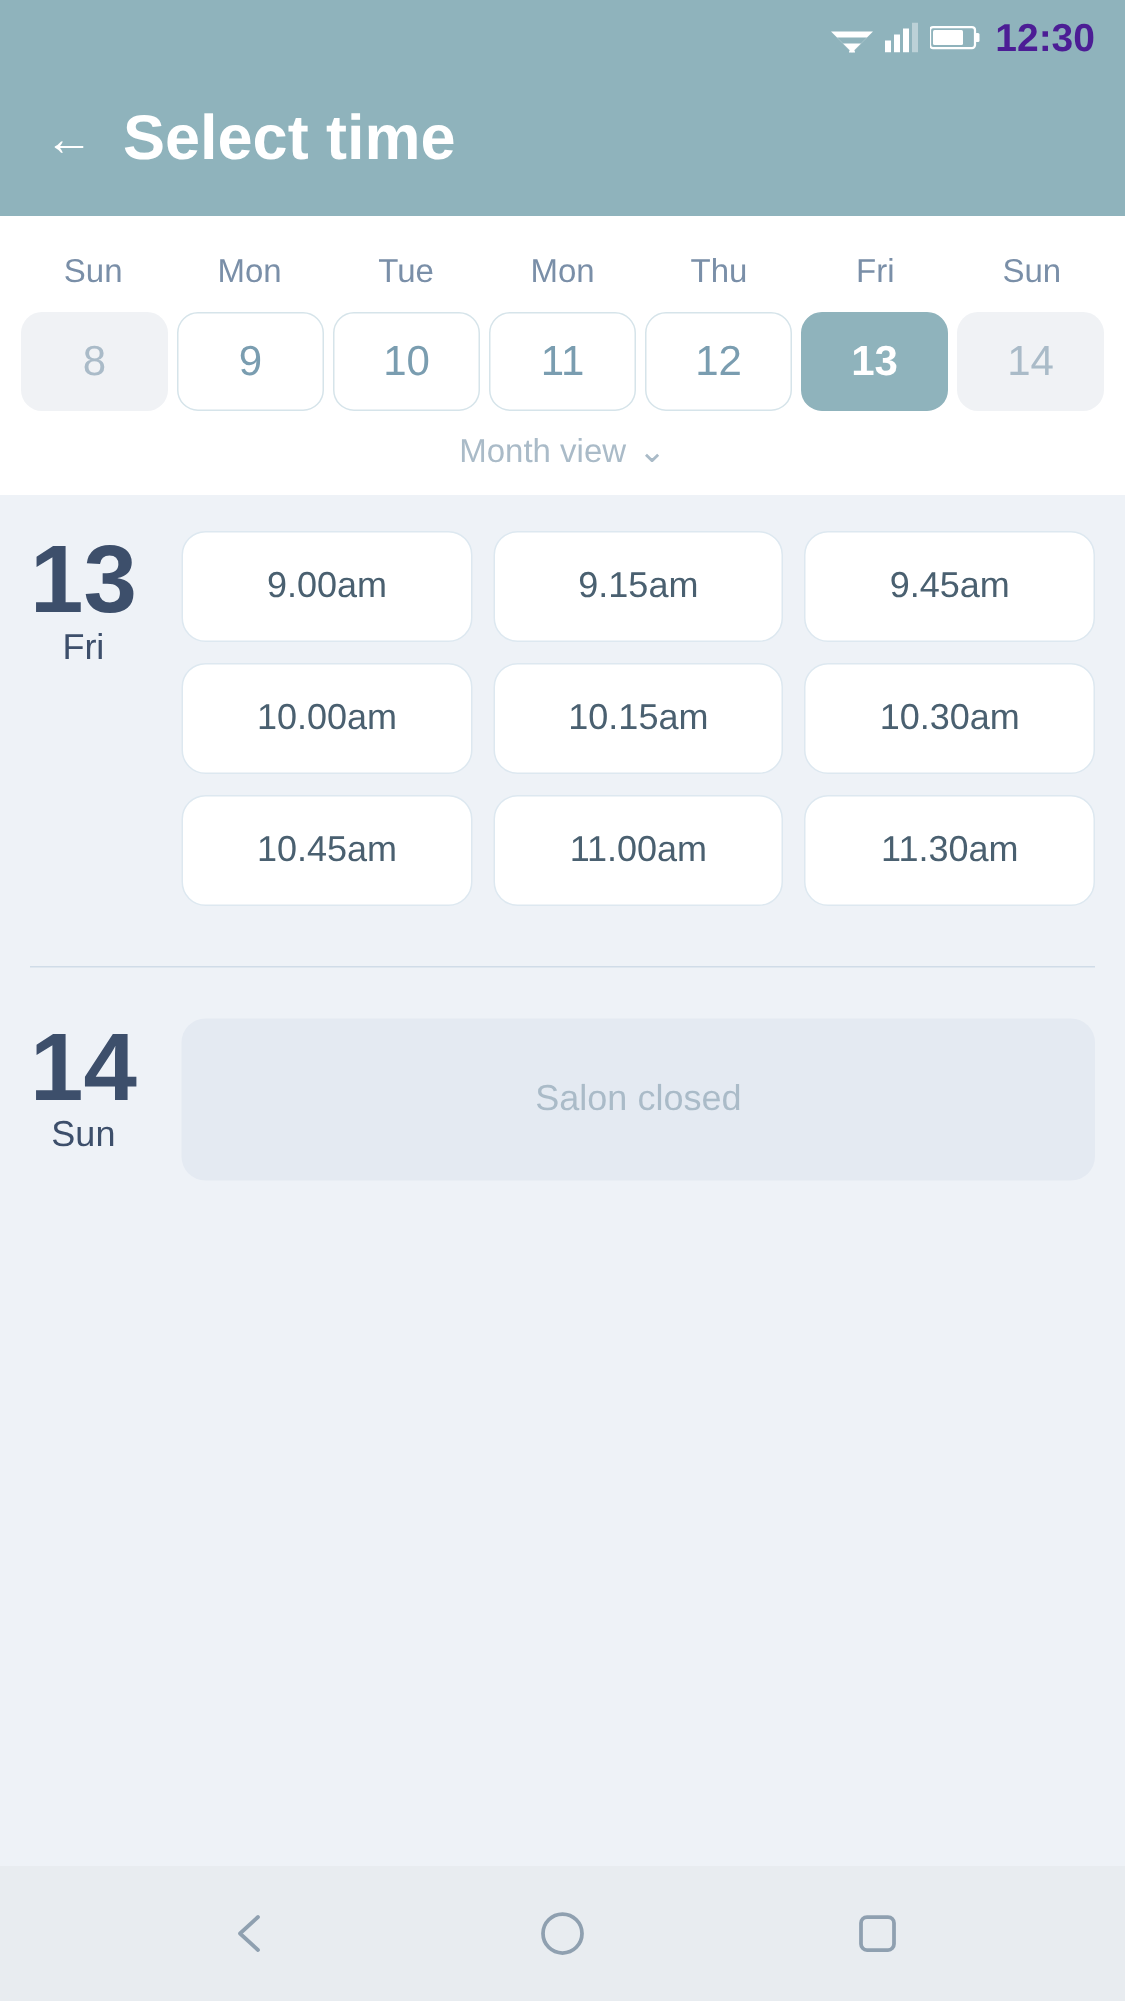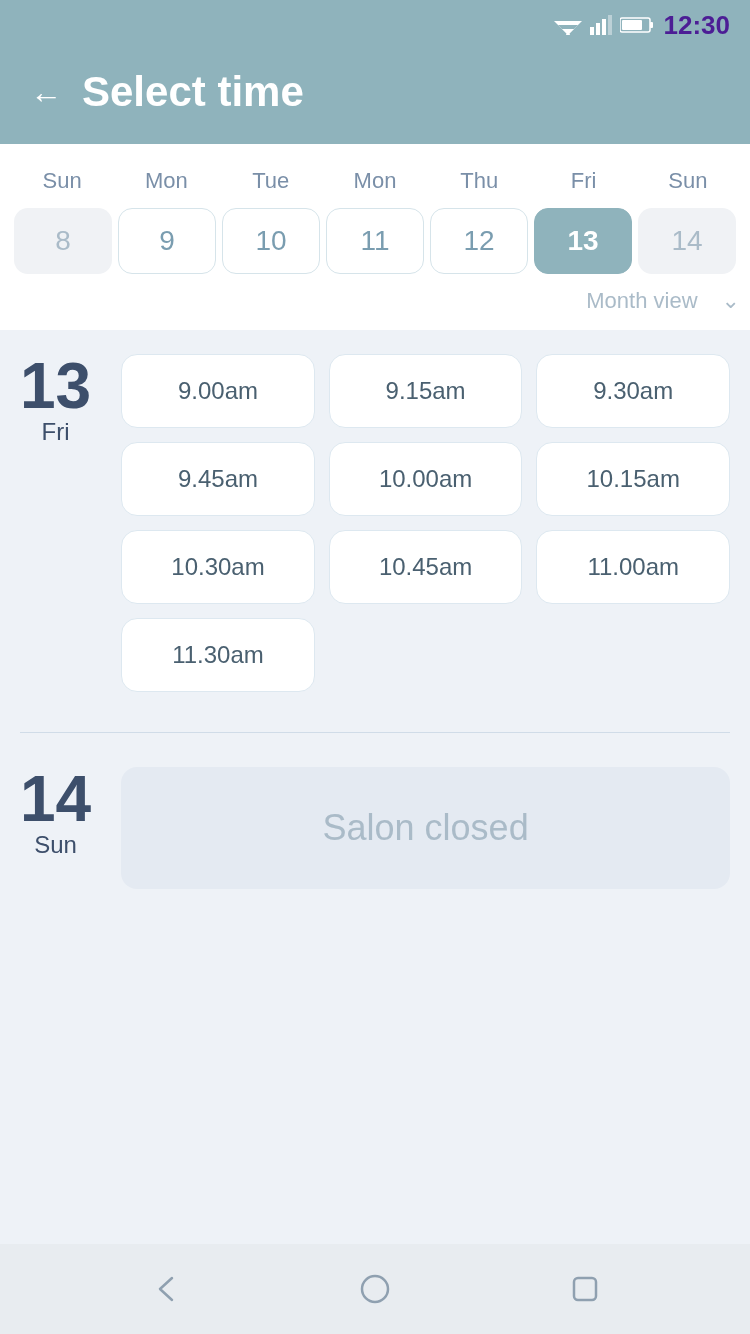--- a/index.html
+++ b/index.html
@@ -106,23 +106,23 @@
       background: #8fb3bc;
       border-color: #8fb3bc;
       color: white;
       font-weight: bold;
     }
 
     
     .month-view-row {
       display: flex;
       align-items: center;
-      justify-content: flex-end;
+      justify-content: center;
       padding: 14px 0 6px 0;
-      gap: 24px;
+      gap: 8px;
       cursor: pointer;
     }
     .month-view-label {
       font-size: 22px;
       color: #aabbc8;
     }
     .chevron-down {
       font-size: 22px;
       color: #aabbc8;
     }
@@ -182,21 +182,21 @@
       height: 1px;
       background: #d0dce8;
       margin: 10px 20px;
     }
 
     .salon-closed-box {
       background: #e4eaf2;
       border-radius: 16px;
       text-align: center;
       padding: 40px 20px;
-      font-size: 36px;
+      font-size: 24px;
       color: #aabbc8;
       flex: 1;
     }
 
     .day-section-14 {
       padding: 24px 20px 10px 20px;
       display: flex;
       align-items: flex-start;
       gap: 30px;
     }
@@ -288,21 +288,20 @@
 
   <div class="day-section">
     <div class="day-header">
       <div class="day-number-block">
         <span class="day-number">13</span>
         <span class="day-name">Fri</span>
       </div>
       <div class="time-grid">
         <div class="time-slot">9.00am</div>
         <div class="time-slot">9.15am</div>
-        <div class="time-slot">9.30am</div>
         <div class="time-slot">9.45am</div>
         <div class="time-slot">10.00am</div>
         <div class="time-slot">10.15am</div>
         <div class="time-slot">10.30am</div>
         <div class="time-slot">10.45am</div>
         <div class="time-slot">11.00am</div>
         <div class="time-slot">11.30am</div>
       </div>
     </div>
   </div>

